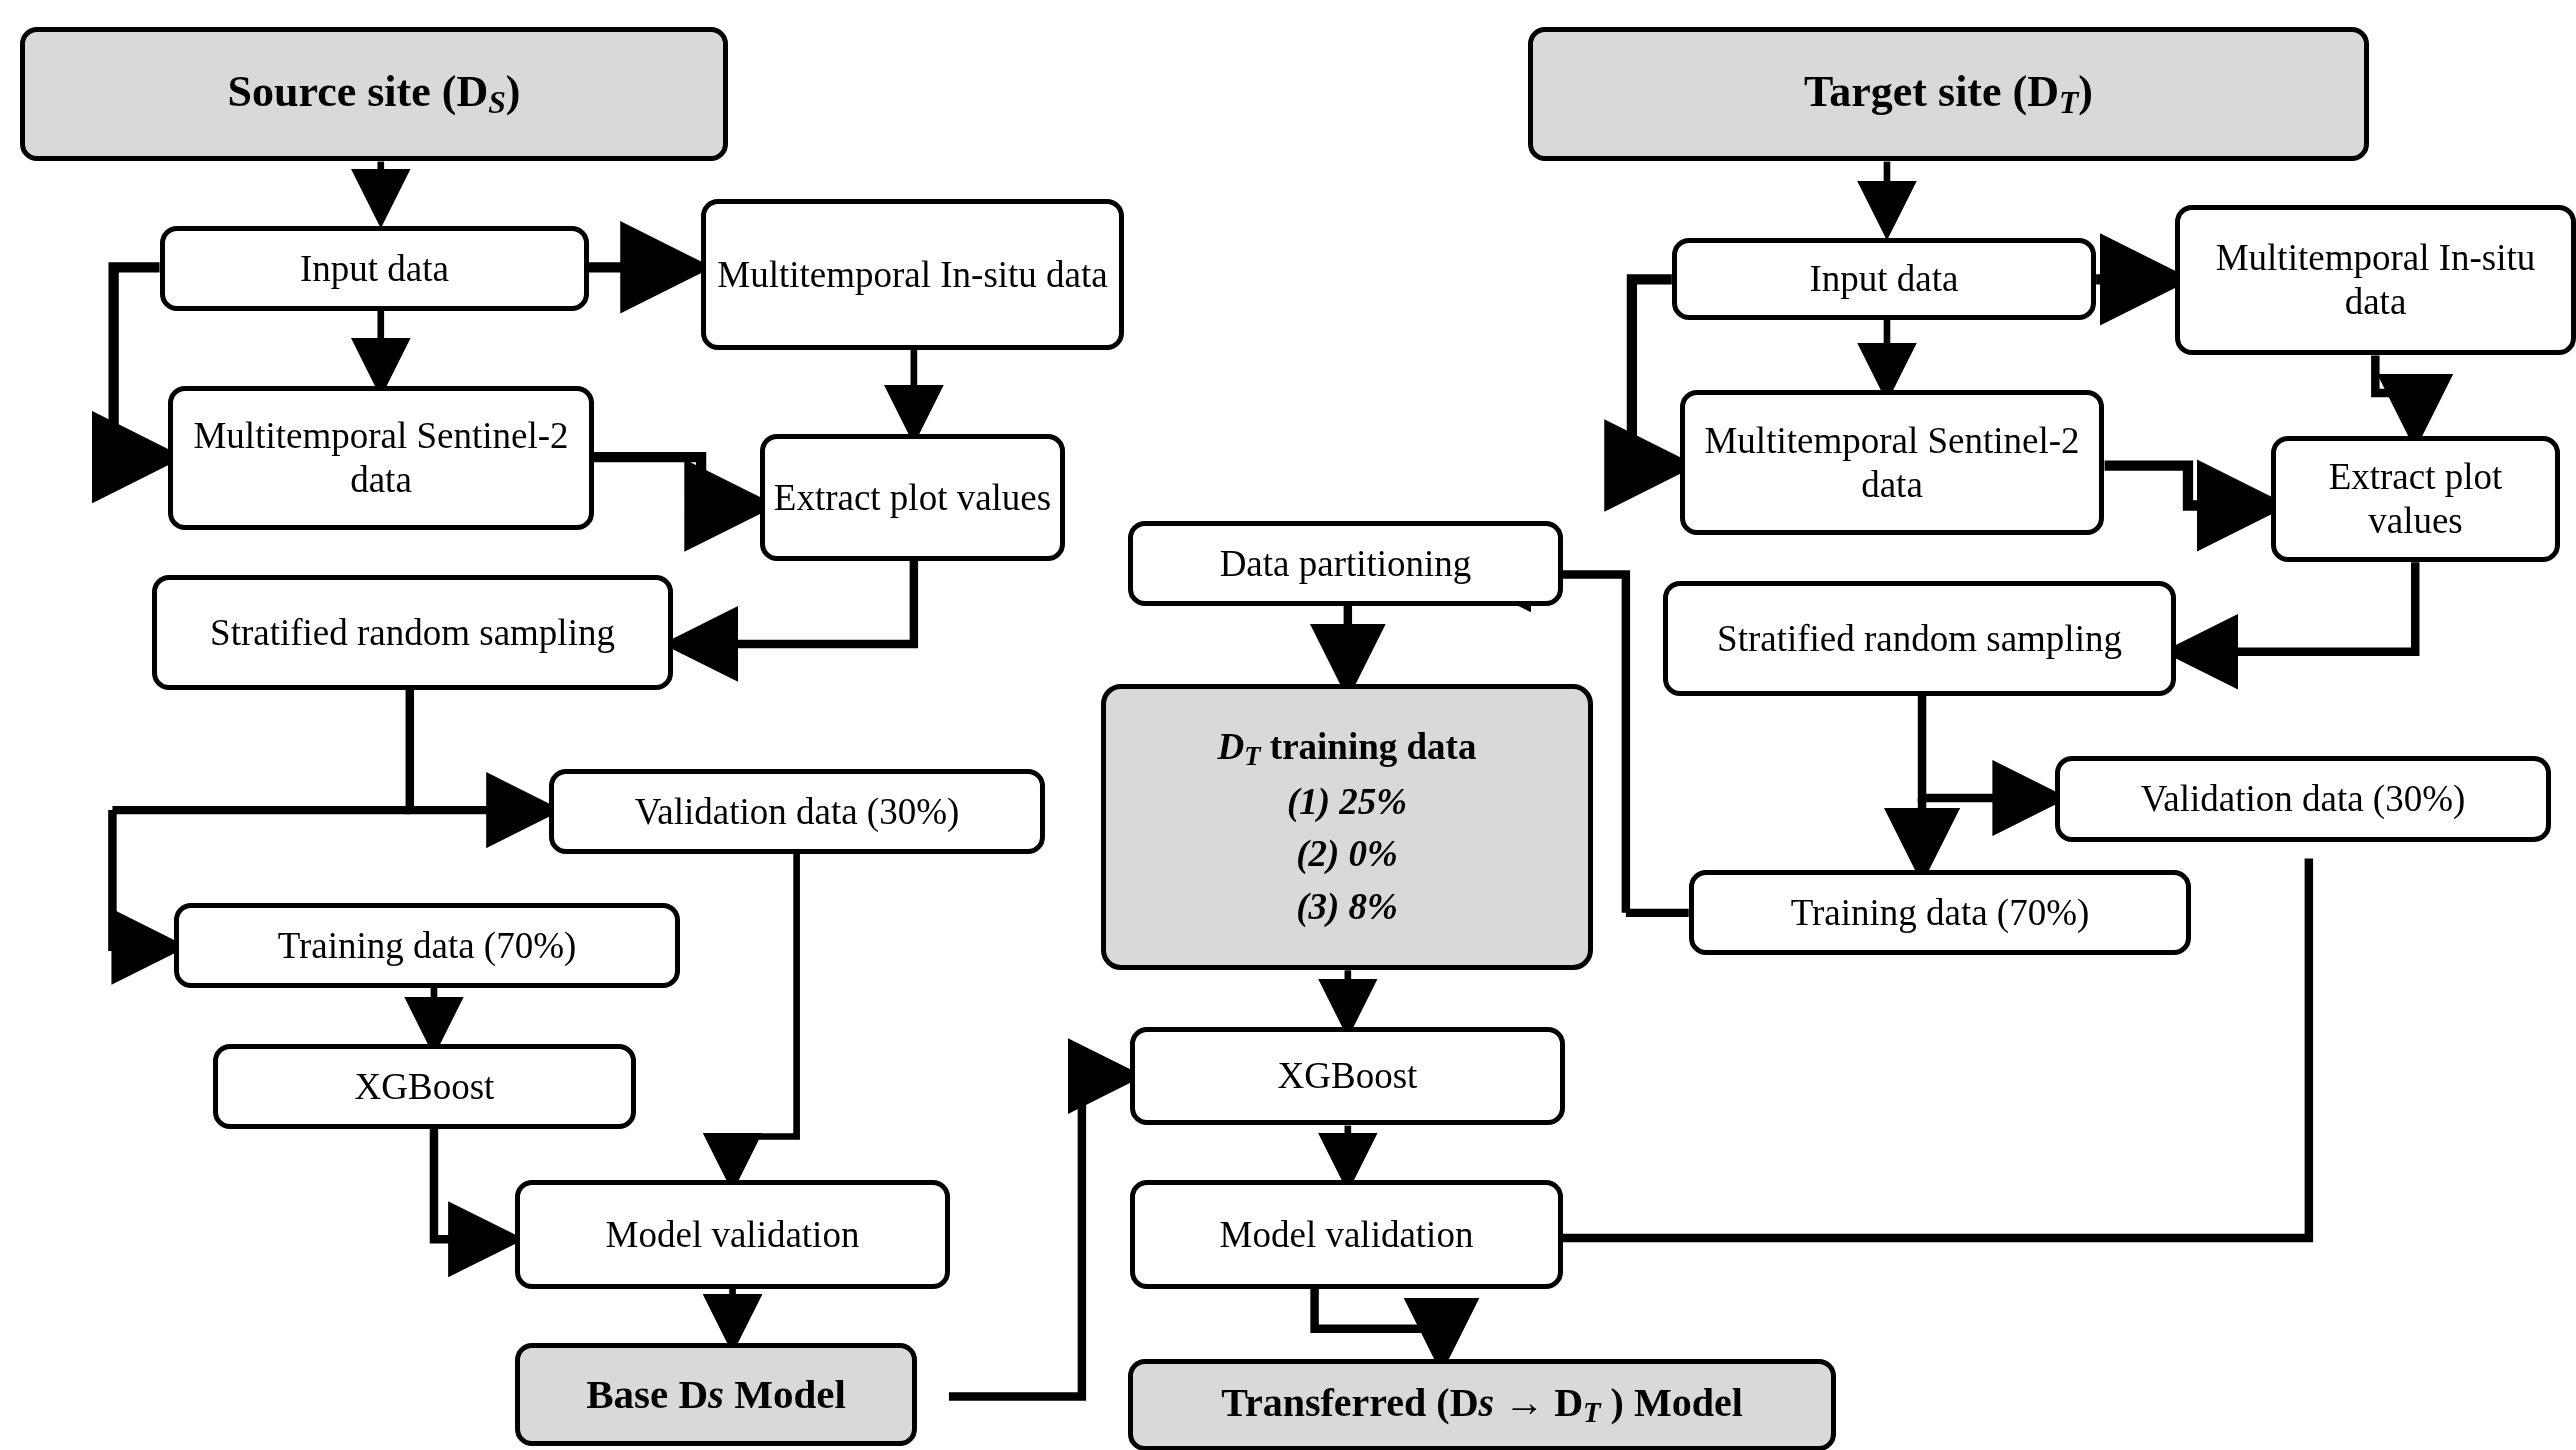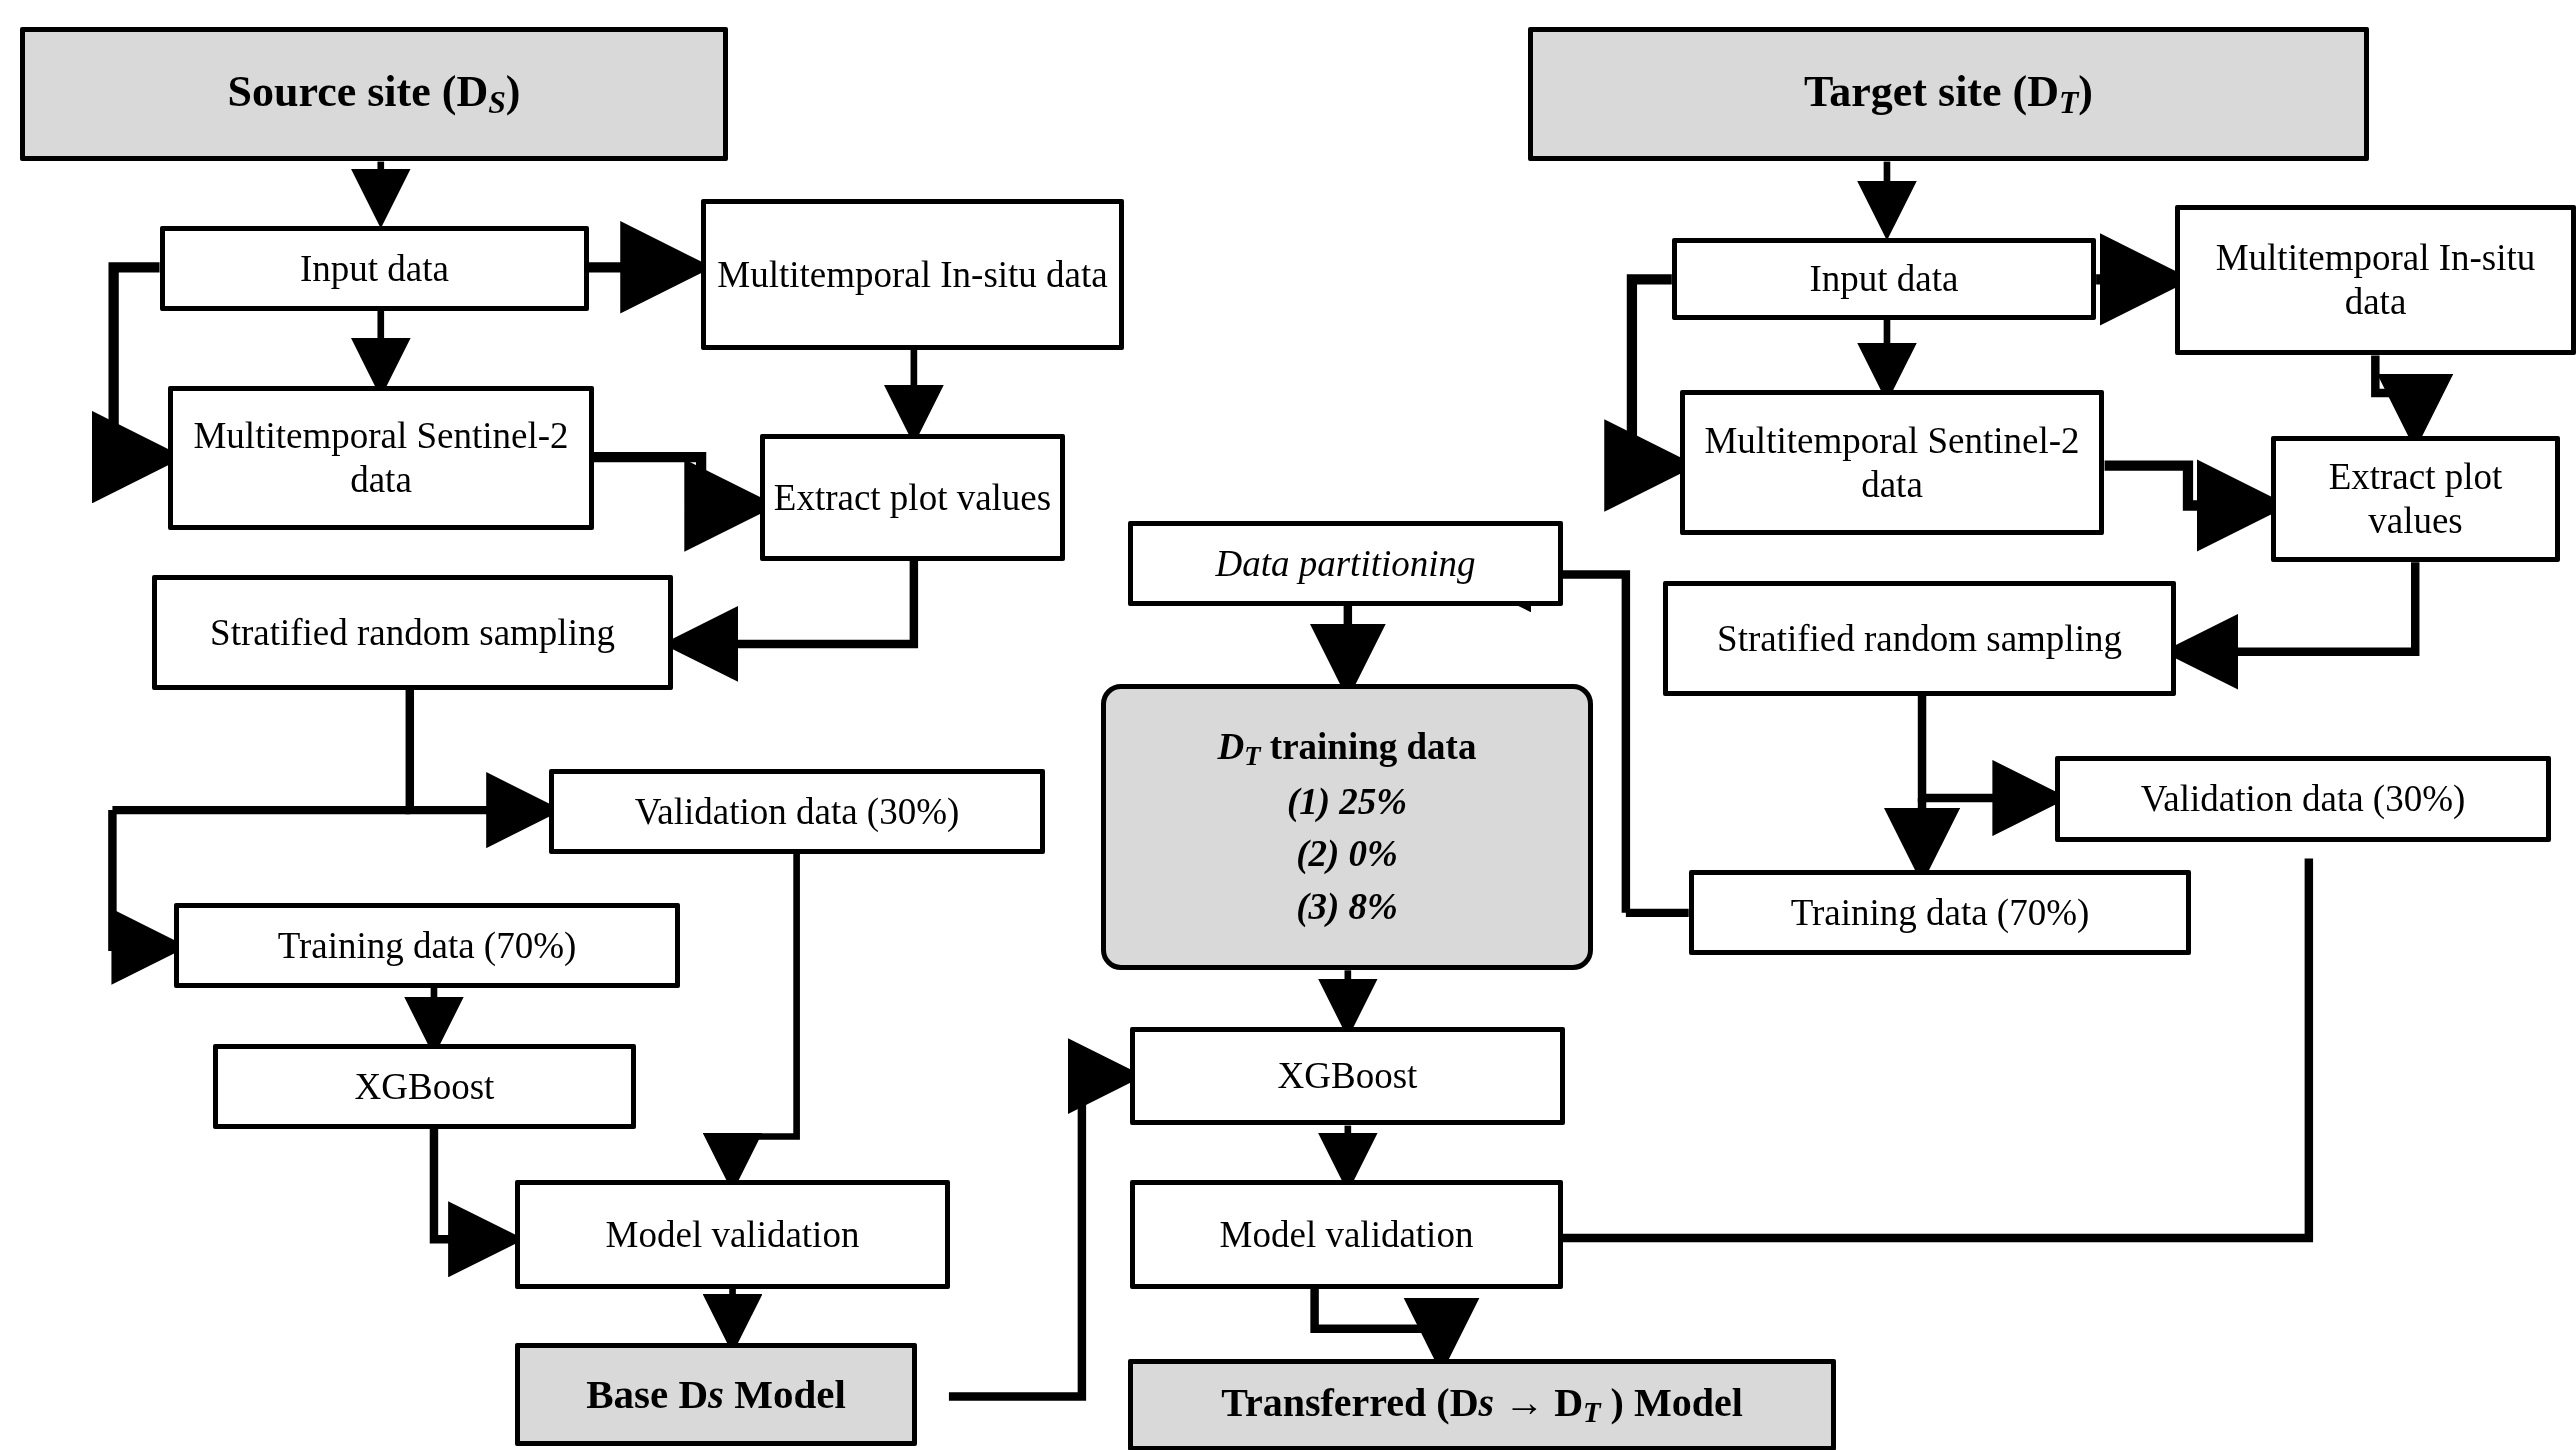--- a/index.html
+++ b/index.html
@@ -12,21 +12,21 @@
     width: 2576px;
     height: 1451px;
     background: #ffffff;
     overflow: hidden;
     font-family: "Liberation Serif", "DejaVu Serif", serif;
   }
   .node {
     position: absolute;
     box-sizing: border-box;
     border: 5.4px solid #000000;
-    border-radius: 2px;
+    border-radius: 17px;
     background: #ffffff;
     display: flex;
     align-items: center;
     justify-content: center;
     text-align: center;
     color: #000000;
     font-size: 37px;
     line-height: 1.18;
     padding: 2.4px 8.5px;
     z-index: 4;
@@ -172,21 +172,21 @@
   </div>
 
   <div class="node" style="left:515px; top:1180px; width:435px; height:109px;">
     <span class="lbl">Model validation</span>
   </div>
 
   <div class="node shaded" style="left:515px; top:1343px; width:402px; height:103px; font-size:41px;">
     <span class="lbl"><span>Base D</span><span class="ital">s</span><span> Model</span></span>
   </div>
 
-  <div class="node" style="left:1128px; top:521px; width:435px; height:85px;font-style:italic;">
+  <div class="node" style="left:1128px; top:521px; width:435px; height:85px;">
     <span class="lbl">Data partitioning</span>
   </div>
 
   <div class="node shaded" style="left:1101px; top:684px; width:492px; height:286px; border-radius:20px;">
     <span class="lbl pct-list">
       <span class="hdr"><span class="ital">D</span><sub class="ital">T</sub><span> training data</span></span>
       <span class="row">(1) 25%</span>
       <span class="row">(2) 0%</span>
       <span class="row">(3) 8%</span>
     </span>

